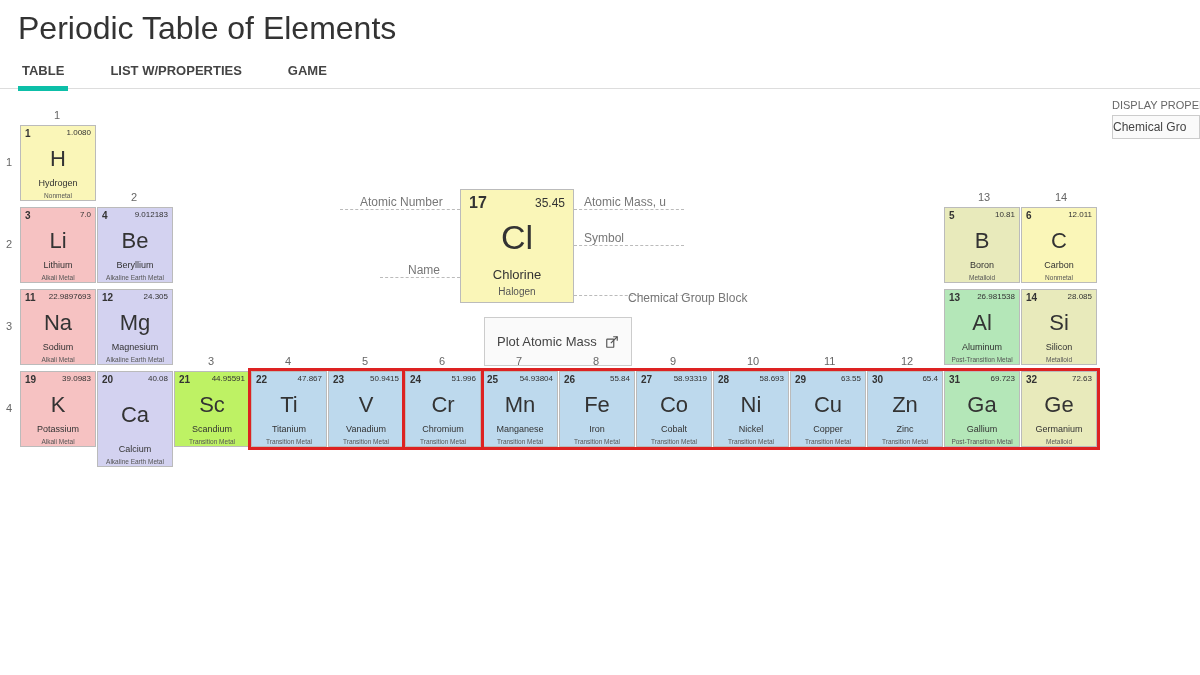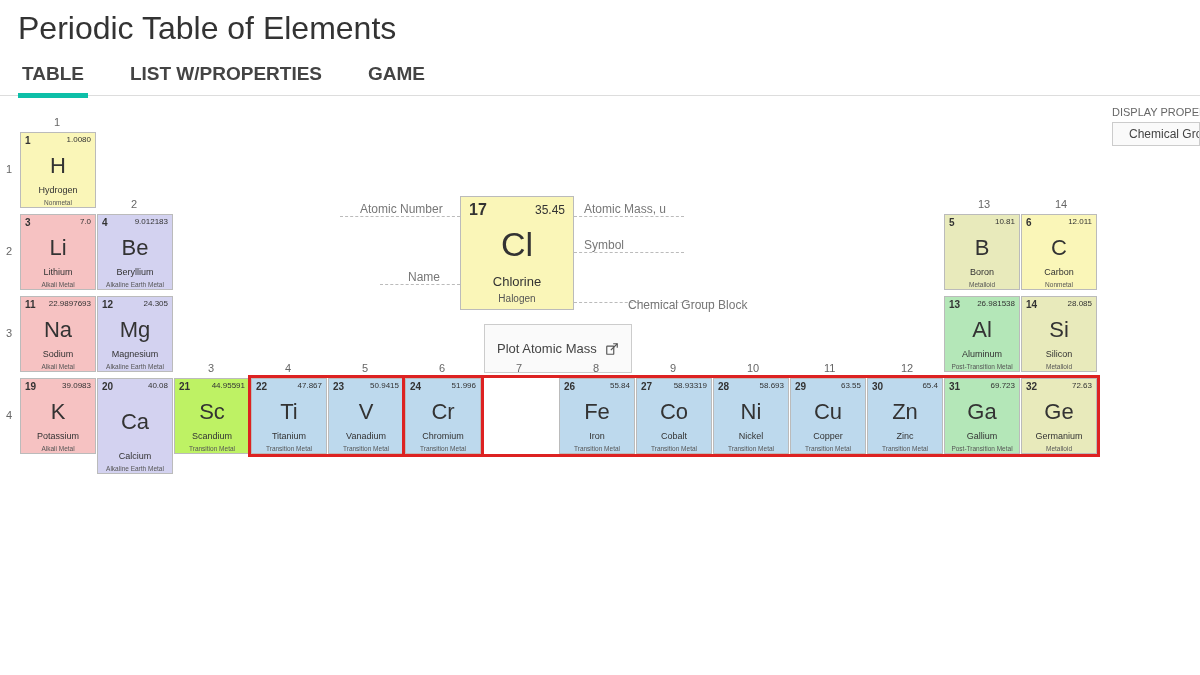--- a/index.html
+++ b/index.html
@@ -17,21 +17,21 @@
     font-weight: 400;
     color: #333;
     margin: 10px 0 8px 18px;
   }
   .tabs {
     display: flex;
     align-items: flex-start;
     border-bottom: 1px solid #ddd;
     padding-left: 18px;
     gap: 38px;
-    font-size: 19px;
+    font-size: 13px;
     font-weight: 600;
     color: #444;
   }
   .tab {
     padding: 8px 4px 10px 4px;
     cursor: pointer;
     position: relative;
   }
   .tab.active::after {
     content: "";
@@ -94,21 +94,21 @@
     width:14px; height:14px;
   }
   .display-prop {
     position:absolute; top:0; right:0;
     font-size:11px; color:#666; text-align:left;
     width:88px; overflow:hidden; white-space:nowrap;
   }
   .display-select {
     position:absolute; top:16px; right:0;
     border:1px solid #ccc; background:#fafafa;
-    font-size:12px; padding:4px 16px;
+    font-size:12px; padding:4px 0;
     width:88px; overflow:hidden; white-space:nowrap;
     cursor:pointer; color:#444;
   }
 </style>
 </head>
 <body>
 
 <h1 class="page-title">Periodic Table of Elements</h1>
 
 <div class="tabs">
@@ -265,20 +265,27 @@
       <span class="name">Vanadium</span>
       <span class="grp">Transition Metal</span>
     </div>
     <div class="cell" style="left: 405px; top: 272px; width: 76px; height: 76px; background: rgb(189, 217, 237);">
       <span class="num">24</span>
       <span class="mass">51.996</span>
       <span class="sym">Cr</span>
       <span class="name">Chromium</span>
       <span class="grp">Transition Metal</span>
     </div>
+    <div class="cell" style="left: 482px; top: 272px; width: 76px; height: 76px; background: rgb(189, 217, 237);">
+      <span class="num">25</span>
+      <span class="mass">54.93804</span>
+      <span class="sym">Mn</span>
+      <span class="name">Manganese</span>
+      <span class="grp">Transition Metal</span>
+    </div>
     <div class="cell" style="left: 559px; top: 272px; width: 76px; height: 76px; background: rgb(189, 217, 237);">
       <span class="num">26</span>
       <span class="mass">55.84</span>
       <span class="sym">Fe</span>
       <span class="name">Iron</span>
       <span class="grp">Transition Metal</span>
     </div>
     <div class="cell" style="left: 636px; top: 272px; width: 76px; height: 76px; background: rgb(189, 217, 237);">
       <span class="num">27</span>
       <span class="mass">58.93319</span>

